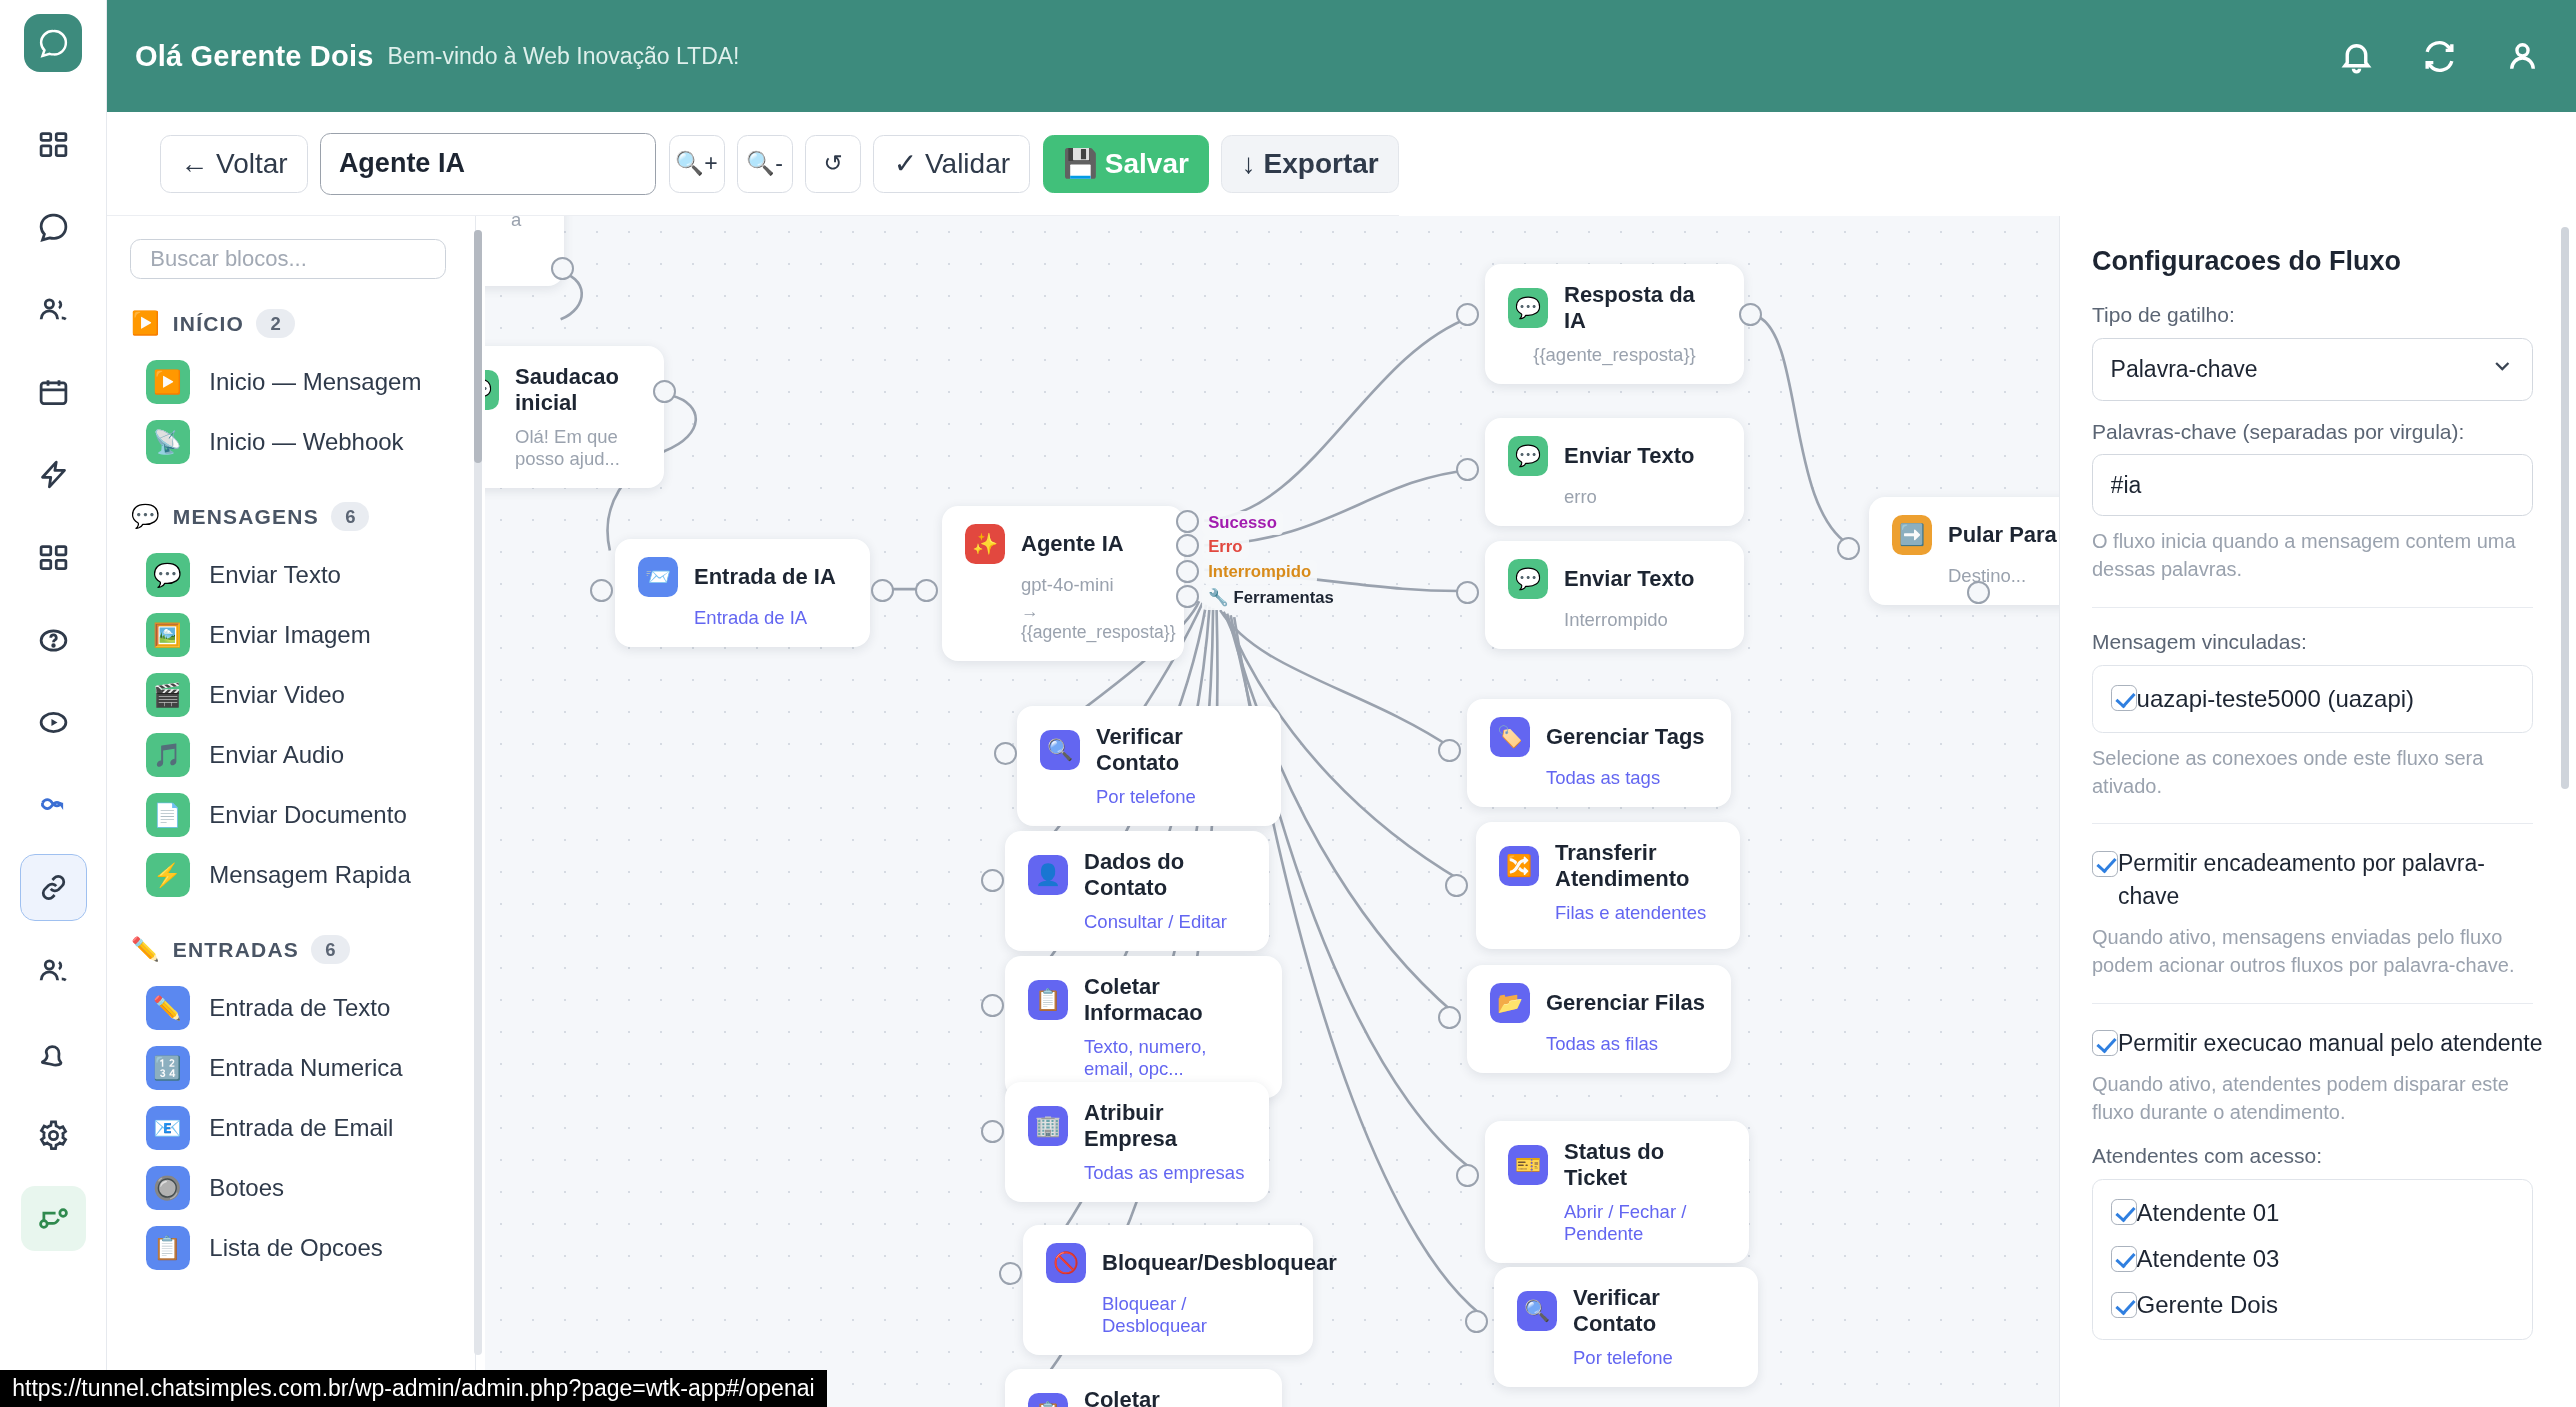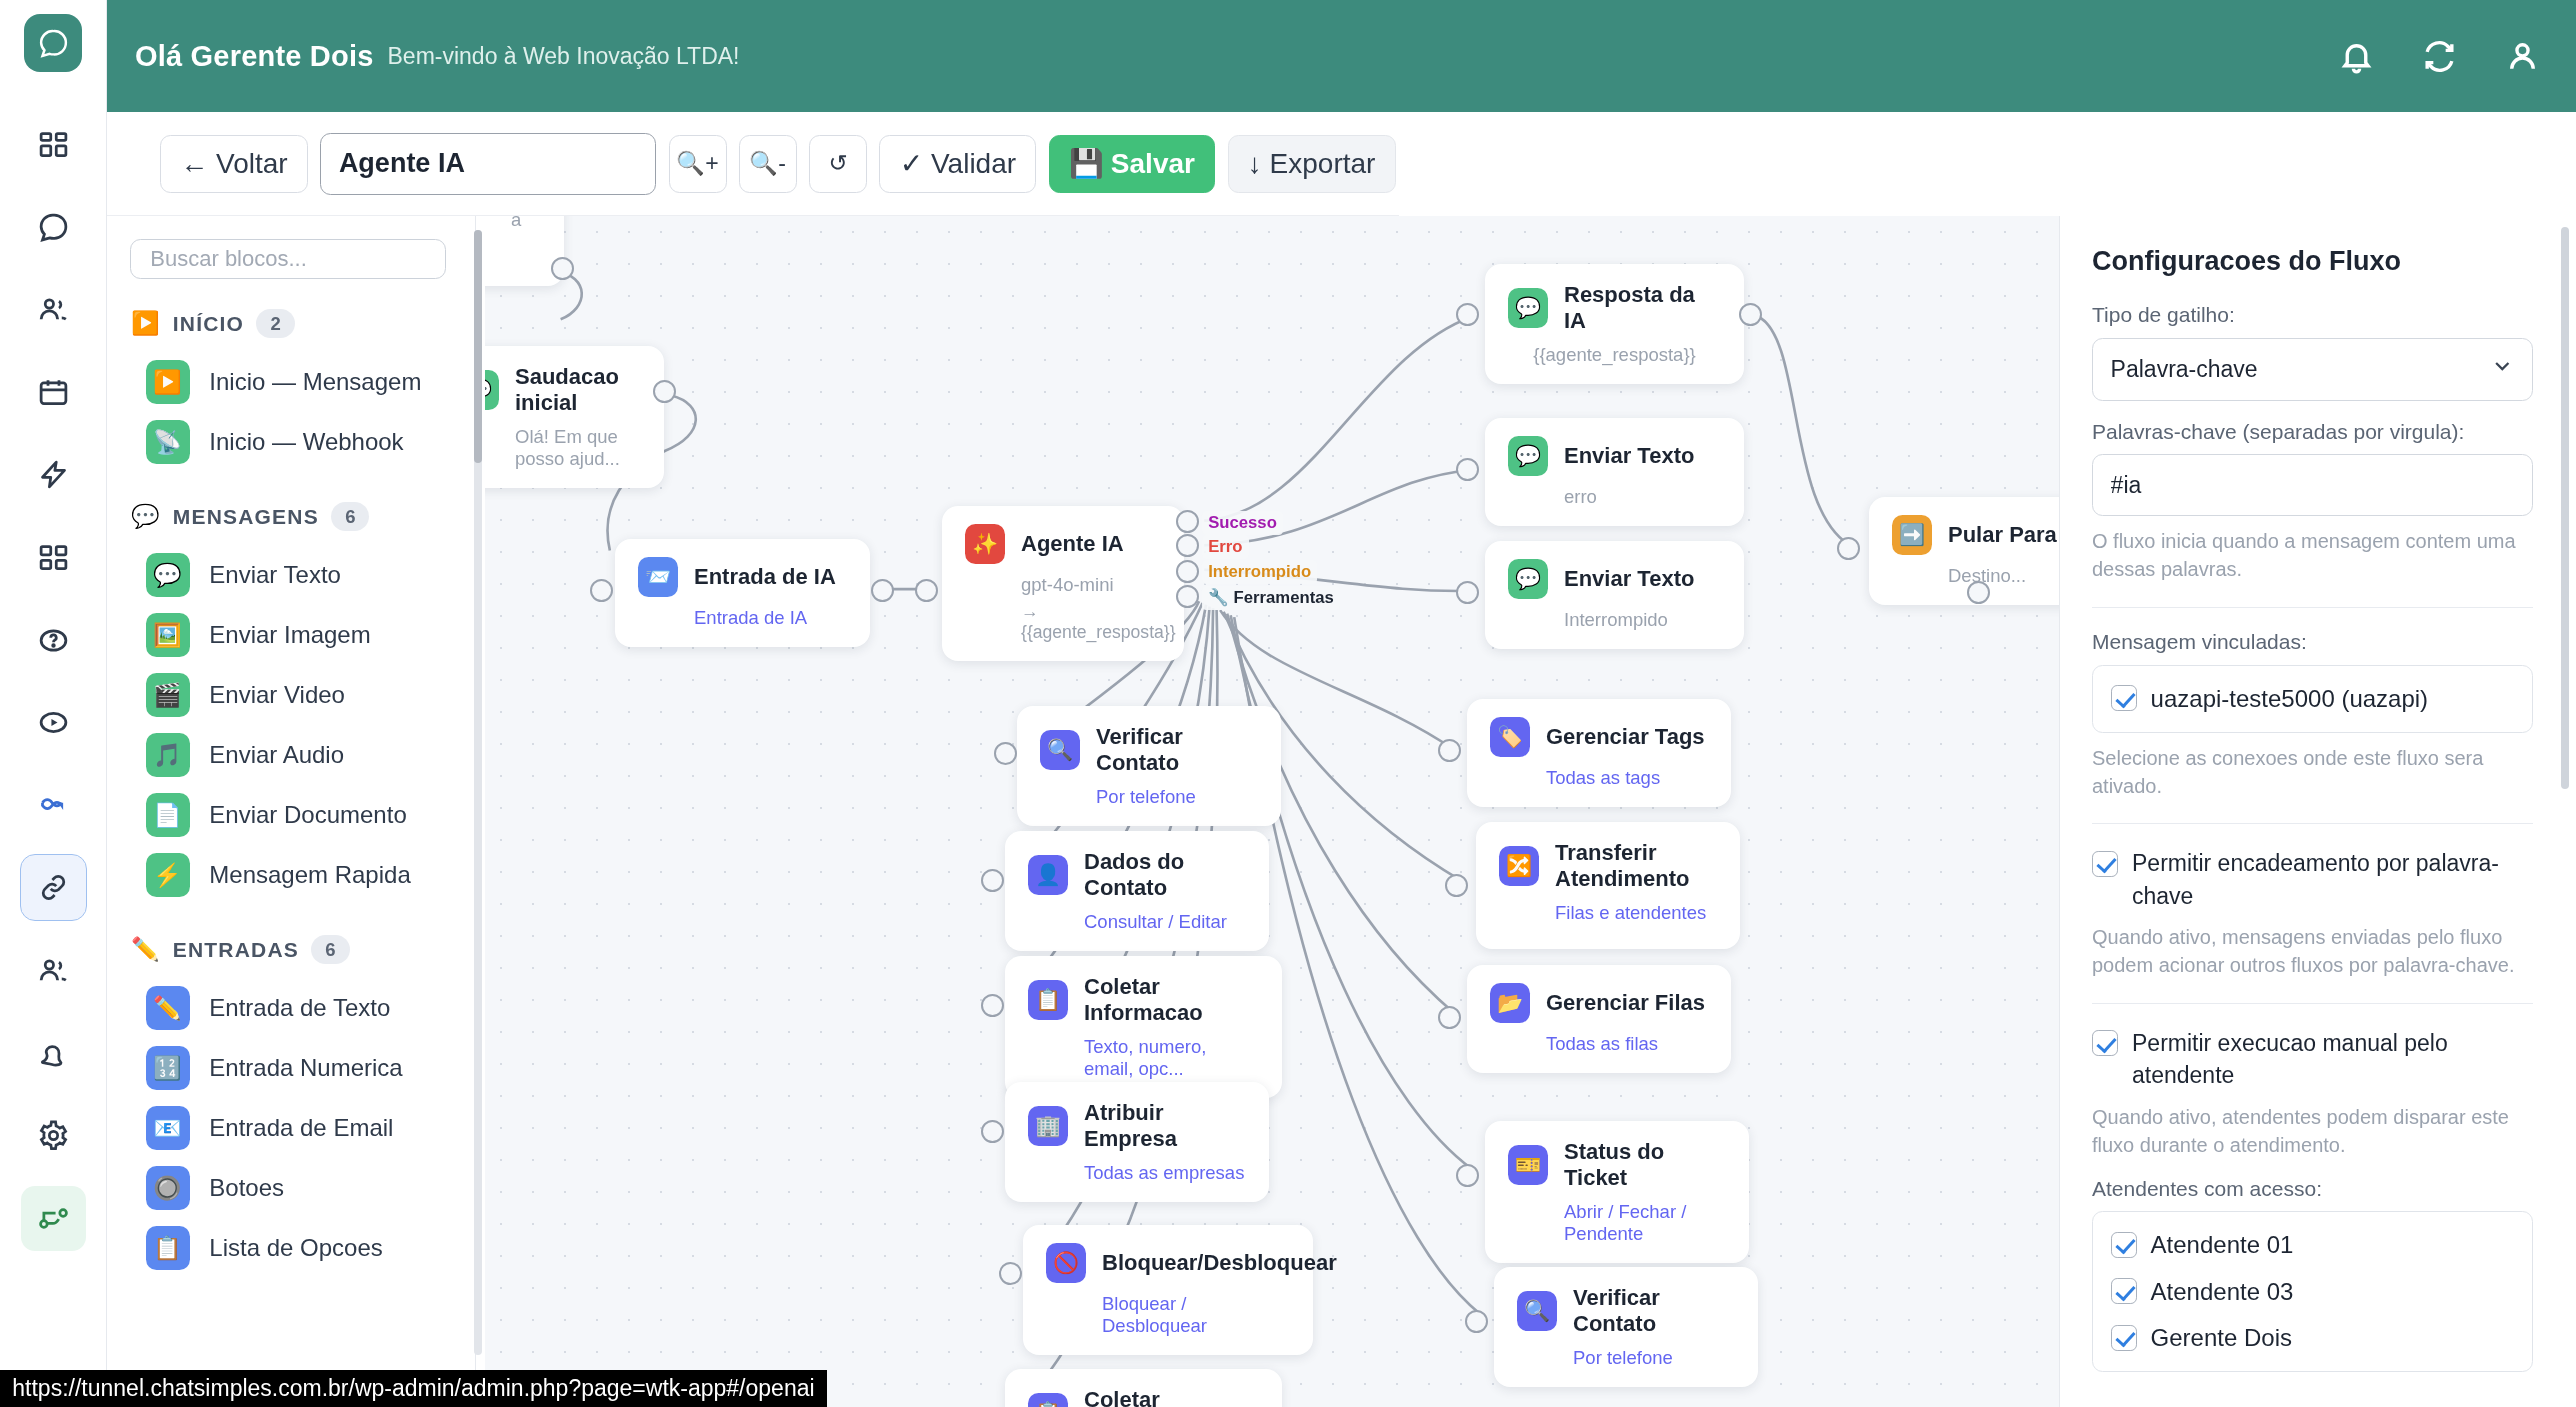--- a/index.html
+++ b/index.html
@@ -53,21 +53,21 @@
     padding-left: 53px; border-bottom: 1.8px solid #eceef2;
   }
   .tbtn {
     height: 58px; border: 0.9px solid #d9dde4; border-radius: 10.5px;
     background: #fff; display: flex; align-items: center; justify-content: center;
     padding: 0 19.3px; font-size: 28px; color: #2f3a4a; cursor: pointer;
     white-space: nowrap;
   }
   .tbtn.square { width: 58px; padding: 0; font-size: 23px; }
   .tbtn.primary { background: #41c07a; border-color: #41c07a; color: #fff; font-weight: 600; }
-  .tbtn.grayfill { background: #f2f4f7; border-color: #e3e6eb; }
+  .tbtn.grayfill { background: #f2f4f7; border-color: #e3e6eb; font-weight: bold; }
   .flowname {
     height: 62px; width: 336px; border: 1.8px solid #9aa1ab; border-radius: 10.5px;
     font-size: 27px; font-weight: bold; color: #1d2532; padding: 0 17.6px;
     font-family: "Liberation Sans", sans-serif; background: #fff;
   }
 
   
   .palette {
     position: absolute; left: 107px; top: 216px; width: 369px; bottom: 0;
     background: #fff; border-right: 0.9px solid #e6e9ee;
@@ -171,21 +171,21 @@
     width: 441px; height: 62px; border: 0.9px solid #d3d8df; border-radius: 10.5px;
     padding: 0 17.6px; font-size: 23px; color: #1d2532; background: #fff;
     font-family: "Liberation Sans", sans-serif;
   }
   .cfg-help { font-size: 20px; color: #9aa2ae; line-height: 1.42; margin-top: 10.5px; }
   .cfg-box {
     width: 441px; border: 0.9px solid #e0e4ea; border-radius: 10.5px;
     padding: 16px 17.6px;
   }
   .cfg-divider { width: 441px; height: 0.9px; background: #e8ebf0; margin: 23px 0; }
-  .chkrow { display: flex; align-items: flex-start; gap: 14px; }
+  .chkrow { display: flex; align-items: flex-start; }
   .chkrow + .chkrow { margin-top: 12.3px; }
   .chk {
     width: 26px; height: 26px; flex: 0 0 auto; border-radius: 6.2px;
     border: 0.9px solid #aab2bd; background: #fff; position: relative; cursor: pointer;
     margin-top: 3.5px;
   }
   .chk.on::after {
     content: ""; position: absolute; left: 8px; top: 2.6px;
     width: 8px; height: 15px; border: solid #2f7fe0;
     border-width: 0 3.5px 3.5px 0; transform: rotate(42deg);

